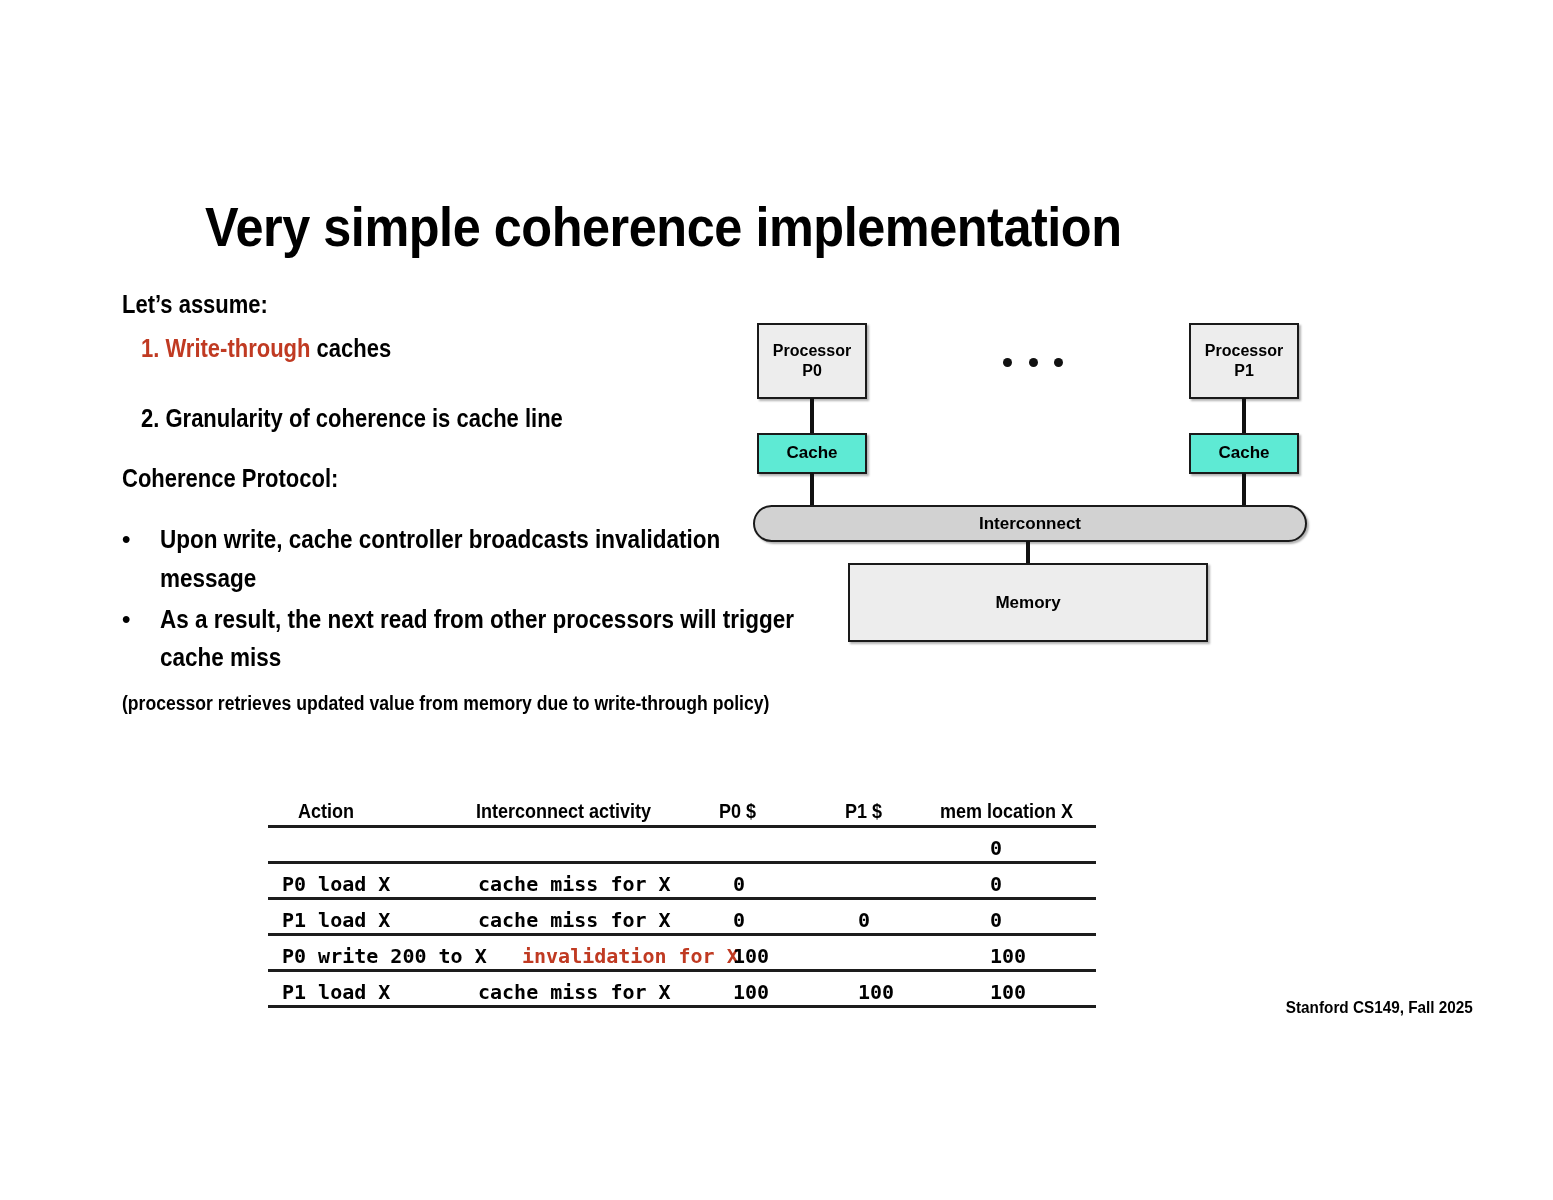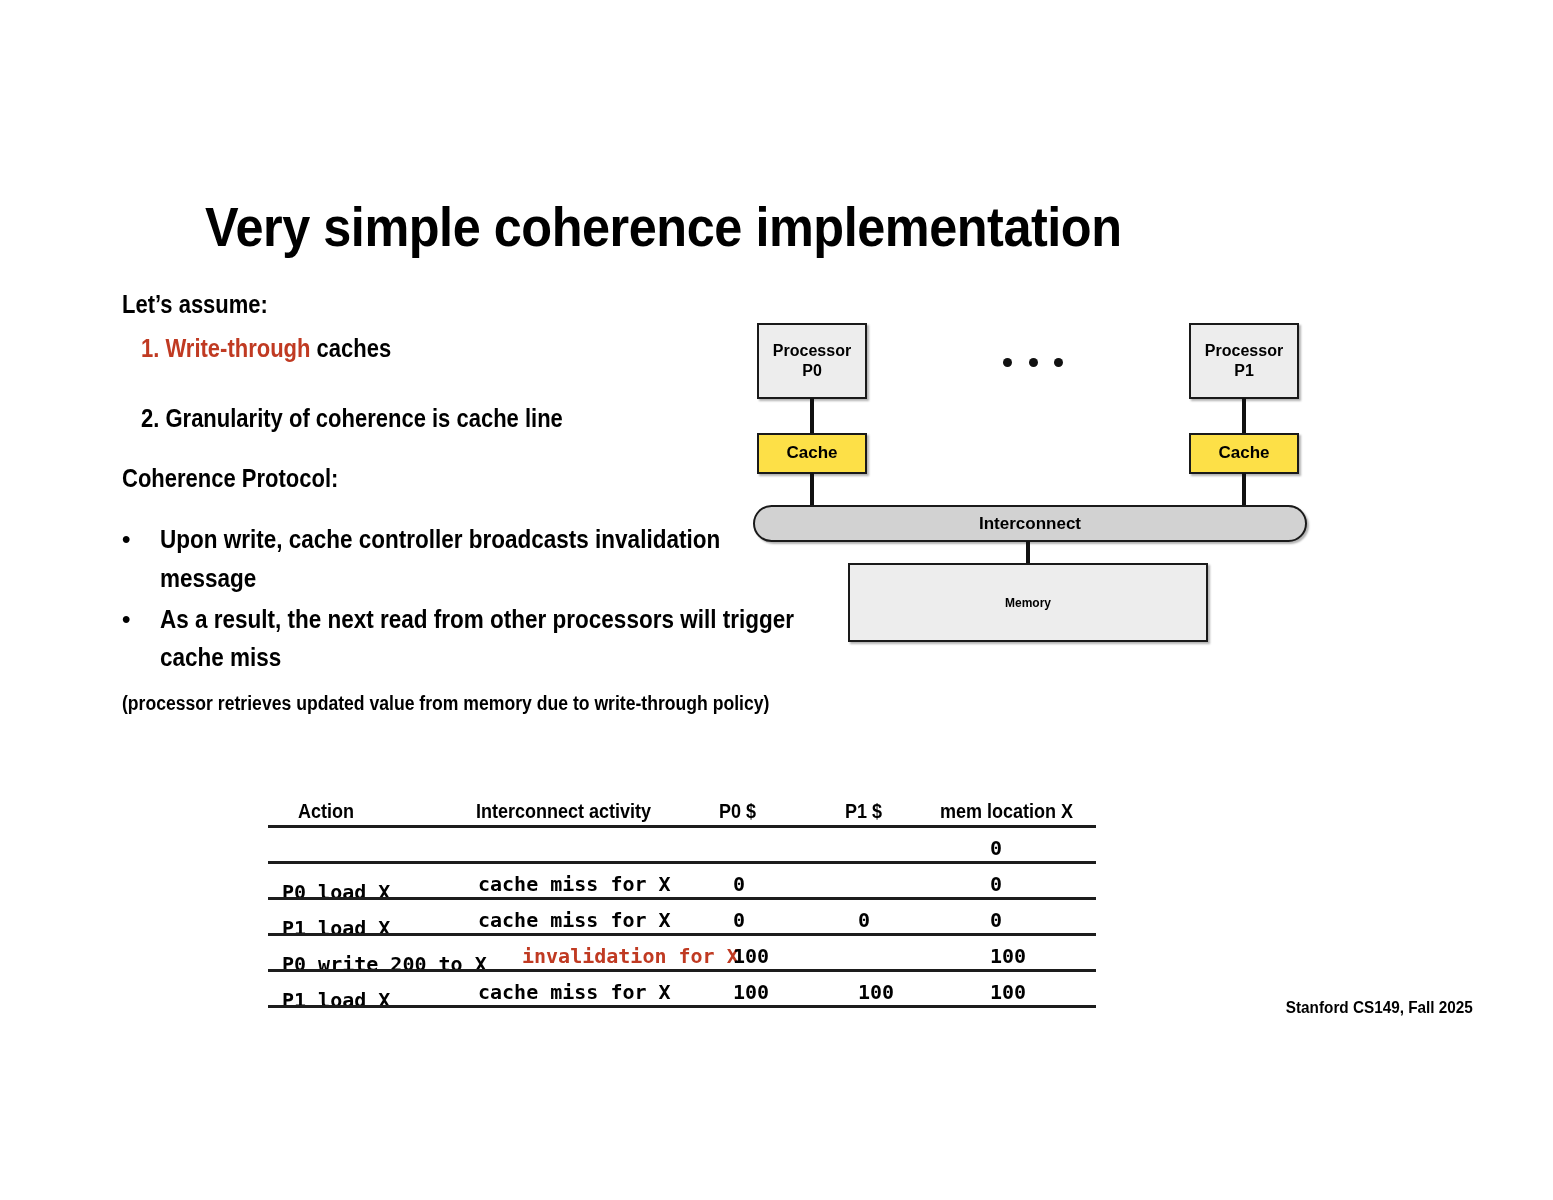--- a/index.html
+++ b/index.html
@@ -135,21 +135,21 @@
     background: #EDEDED;
     font-size: 16px;
   }
   .proc .l2 { display:block; }
   #proc-p0 { left: 12px;  top: 11px; }
   #proc-p1 { left: 444px; top: 11px; }
 
   .cache {
     width: 110px;
     height: 41px;
-    background: #fde047;
+    background: #5eead4;
     font-size: 17px;
   }
   #cache-p0 { left: 12px;  top: 121px; }
   #cache-p1 { left: 444px; top: 121px; }
 
   #interconnect {
     position: absolute;
     left: 8px;
     top: 193px;
     width: 554px;
@@ -171,21 +171,21 @@
     left: 103px;
     top: 251px;
     width: 360px;
     height: 79px;
     box-sizing: border-box;
     background: #EDEDED;
     border: 2px solid #1a1a1a;
     display: flex;
     align-items: center;
     justify-content: center;
-    font-size: 12px;
+    font-size: 17px;
     font-weight: 700;
     box-shadow: 2px 2px 2px rgba(0,0,0,0.30);
   }
 
   .wire {
     position: absolute;
     width: 4px;
     background: #111111;
   }
   #wire-p0-cache { left: 65px;  top: 86px;  height: 36px; }
@@ -255,21 +255,21 @@
   .headrow .c-p1     { left: 577px; }
   .headrow .c-mem    { left: 672px; }
 
   .datarow .cell {
     font-family: "DejaVu Sans Mono", monospace;
     font-size: 20px;
     font-weight: 700;
     top: 8px;
     letter-spacing: 0px;
   }
-  .datarow .c-action { left: 14px; margin-top: 8px; }
+  .datarow .c-action { left: 14px; }
   .datarow .c-inter  { left: 210px; }
   .datarow .c-p0     { left: 465px; }
   .datarow .c-p1     { left: 590px; }
   .datarow .c-mem    { left: 722px; }
   .datarow .red { color: #C03A22; margin-left: 44px; }
 
   
   #footer {
     position: absolute;
     right: 80px;

